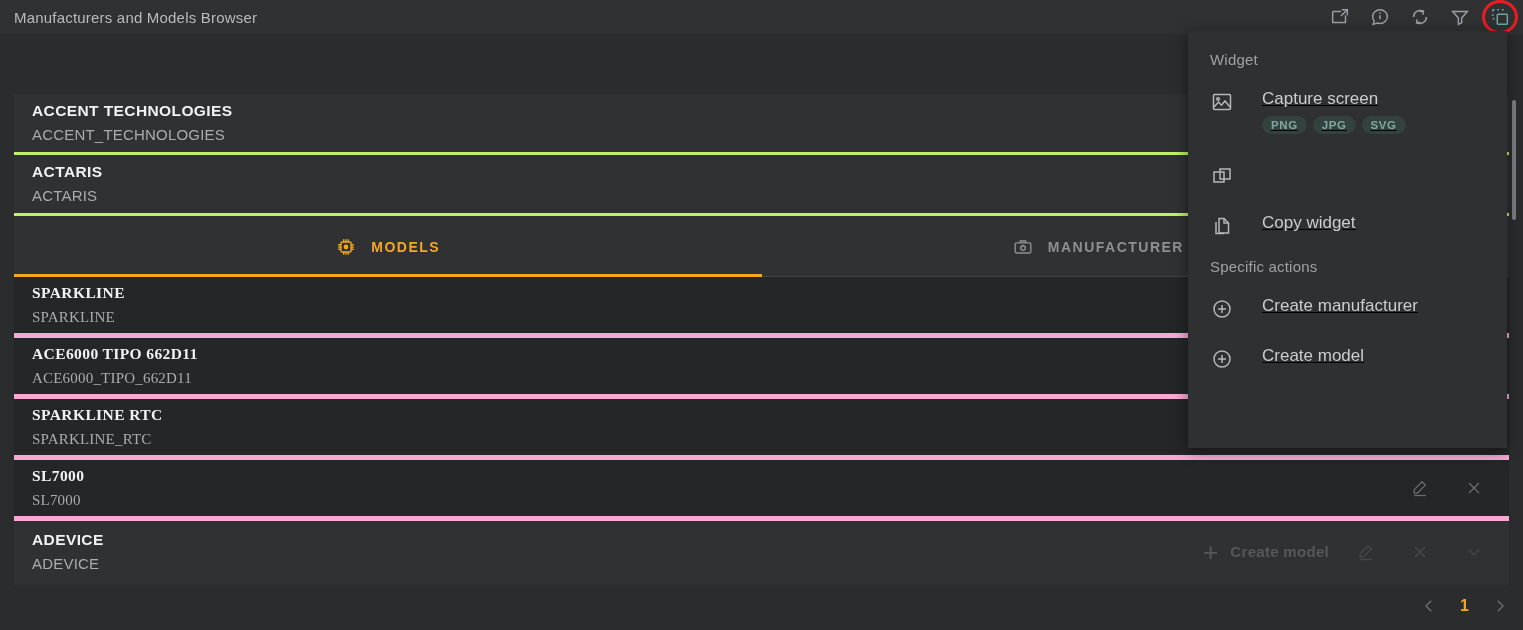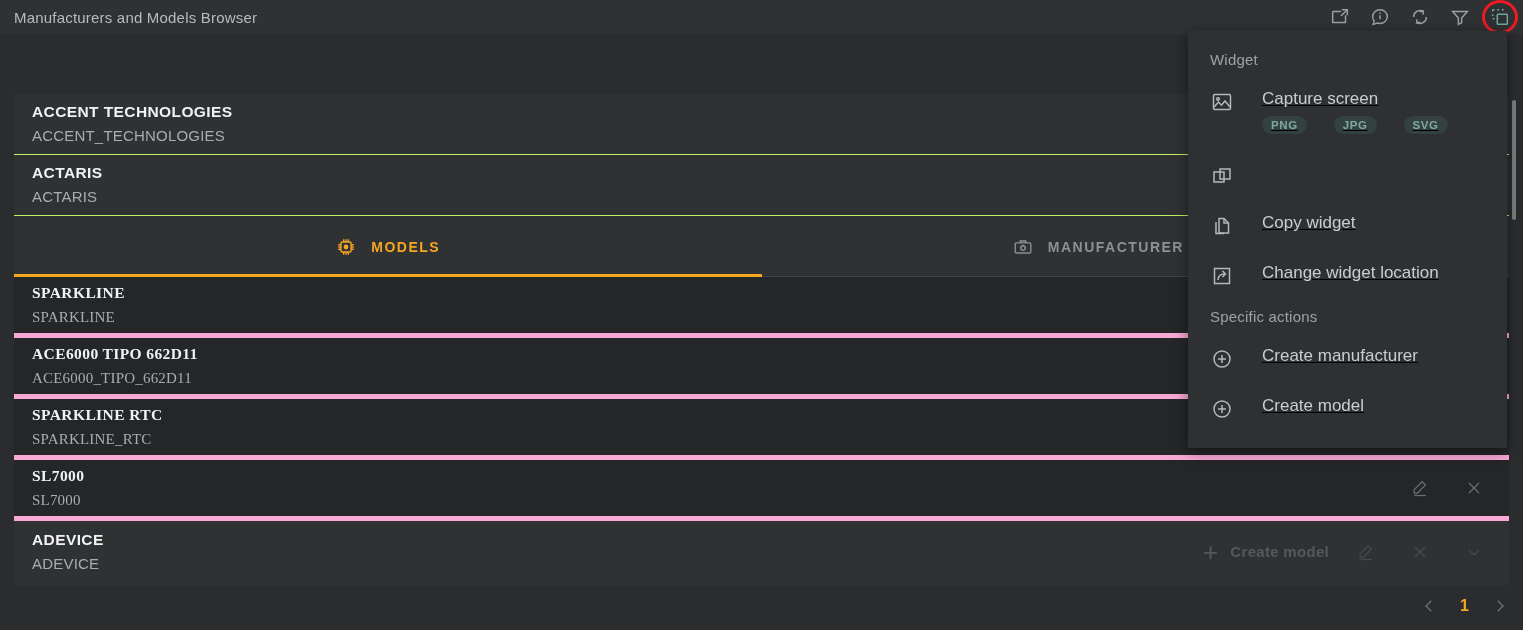--- a/index.html
+++ b/index.html
@@ -37,21 +37,21 @@
 
   
   .gap { position: absolute; left: 0; top: 34px; width: 1523px; height: 60px; background: #2a2c2e; }
 
   .listwrap {
     position: absolute; left: 14px; top: 94px; width: 1495px; height: 491px;
     background: #2f3133; overflow: hidden;
   }
 
   .row { position: relative; width: 100%; display: flex; align-items: center; }
-  .row-mfr { height: 61px; background: #2f3133; border-bottom: 1px solid #bef264; }
+  .row-mfr { height: 61px; background: #2f3133; border-bottom: 3px solid #bef264; }
   .row-mfr.last { border-bottom: none; }
   .row-model { height: 61px; background: #242628; border-bottom: 5px solid #f9a8d4; font-family: Liberation Serif, serif; }
   .row-texts { margin-left: 18px; display: flex; flex-direction: column; justify-content: center; }
   .row-title { font-size: 15.5px; font-weight: bold; color: #f1f2f3; letter-spacing: .4px; line-height: 19px; }
   .row-sub { font-size: 15px; color: #a9adb0; letter-spacing: .2px; line-height: 20px; margin-top: 5px; }
 
   .row-actions { margin-left: auto; display: flex; align-items: center; gap: 0px; padding-right: 8px; }
   .act-create {
     display: flex; align-items: center; gap: 12px; color: #56585a;
     font-size: 15px; font-weight: bold; letter-spacing: .3px; padding: 0 10px;
@@ -100,21 +100,21 @@
   }
   .menu-section { font-size: 15px; color: #9ea2a5; padding: 6px 0 10px 22px; letter-spacing: .2px; }
   .menu-item {
     display: flex; align-items: flex-start; min-height: 50px; cursor: pointer;
     padding: 0 0 0 22px;
   }
   .mi-icon { width: 28px; flex: 0 0 28px; color: #b4b8bb; margin-top: 12px; }
   .mi-icon svg { width: 24px; height: 24px; display: block; }
   .mi-body { margin-left: 24px; padding-top: 4px; text-decoration: underline; }
   .mi-label { font-size: 17px; color: #c9cdd0; line-height: 34px; }
-  .chips { display: flex; gap: 27px; margin-top: 0px; padding-bottom: 8px; align-items: center; }
+  .chips { display: flex; gap: 6px; margin-top: 0px; padding-bottom: 8px; align-items: center; }
   .chip {
     background: #33413f; color: #7ea9a2; font-size: 11.5px; font-weight: bold;
     letter-spacing: .6px; padding: 3px 9px; border-radius: 9px;
   }
   .menu-item-tall { min-height: 74px; }
 </style>
 </head>
 <body>
 
 <div class="app">
@@ -357,32 +357,20 @@
           <path d="M9 4.5h5l4.5 4.5v10H9z"></path>
           <path d="M14 4.5V9h4.5"></path>
           <path d="M6 8v11.5h8"></path>
         </svg>
       </span>
       <span class="mi-body">
         <span class="mi-label">Copy widget</span>
       </span>
     </div>
 
-    <div class="menu-item">
-      <span class="mi-icon">
-        <svg viewBox="0 0 24 24" fill="none" stroke="currentColor" stroke-width="1.5">
-          <rect x="4.5" y="4.5" width="15" height="15"></rect>
-          <path d="M8 16c0-4 3-6 7-6"></path>
-          <path d="M12.5 7l3 3-3 3"></path>
-        </svg>
-      </span>
-      <span class="mi-body">
-        <span class="mi-label">Change widget location</span>
-      </span>
-    </div>
 
     <div class="menu-section">Specific actions</div>
 
     <div class="menu-item">
       <span class="mi-icon">
         <svg viewBox="0 0 24 24" fill="none" stroke="currentColor" stroke-width="1.5">
           <circle cx="12" cy="12" r="8"></circle>
             <path d="M12 8v8M8 12h8"></path>
         </svg>
       </span>

